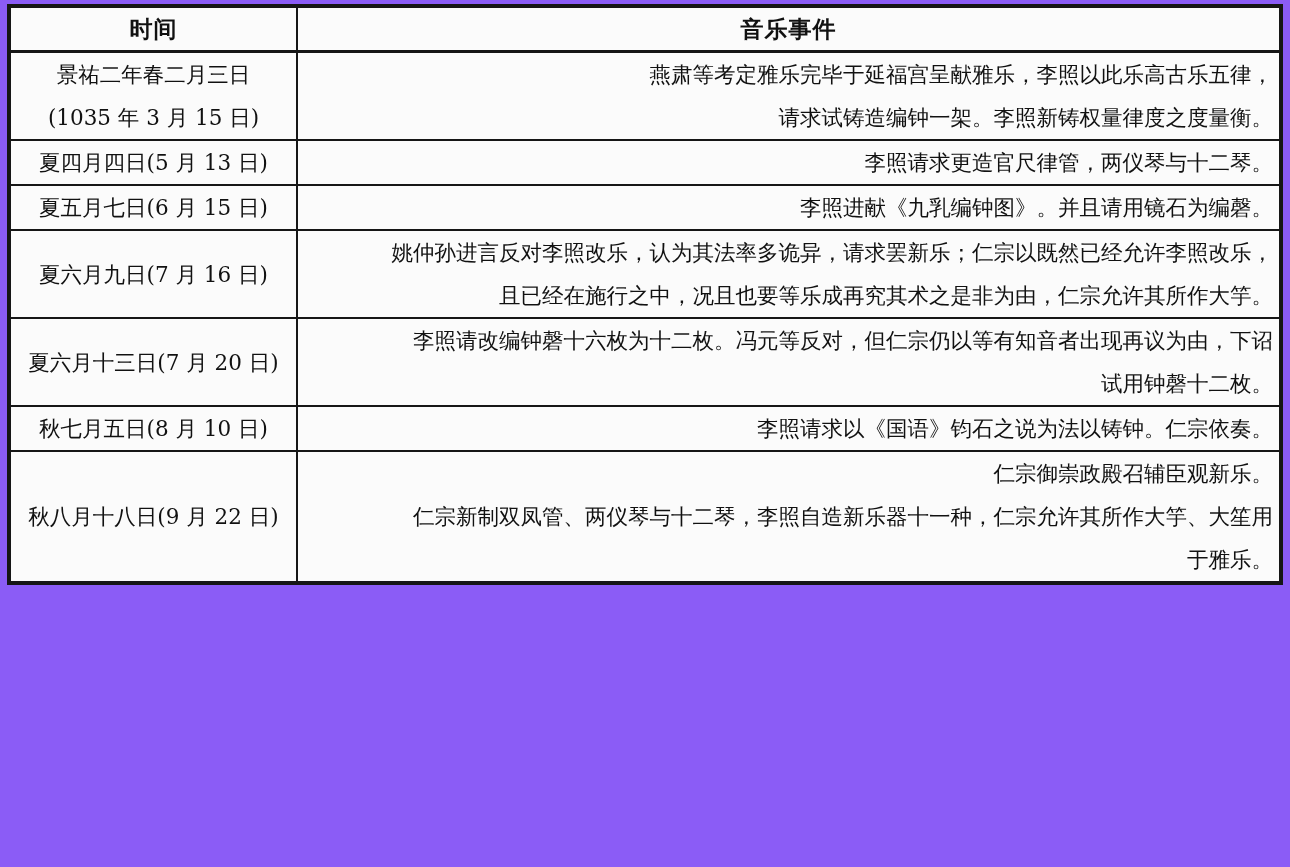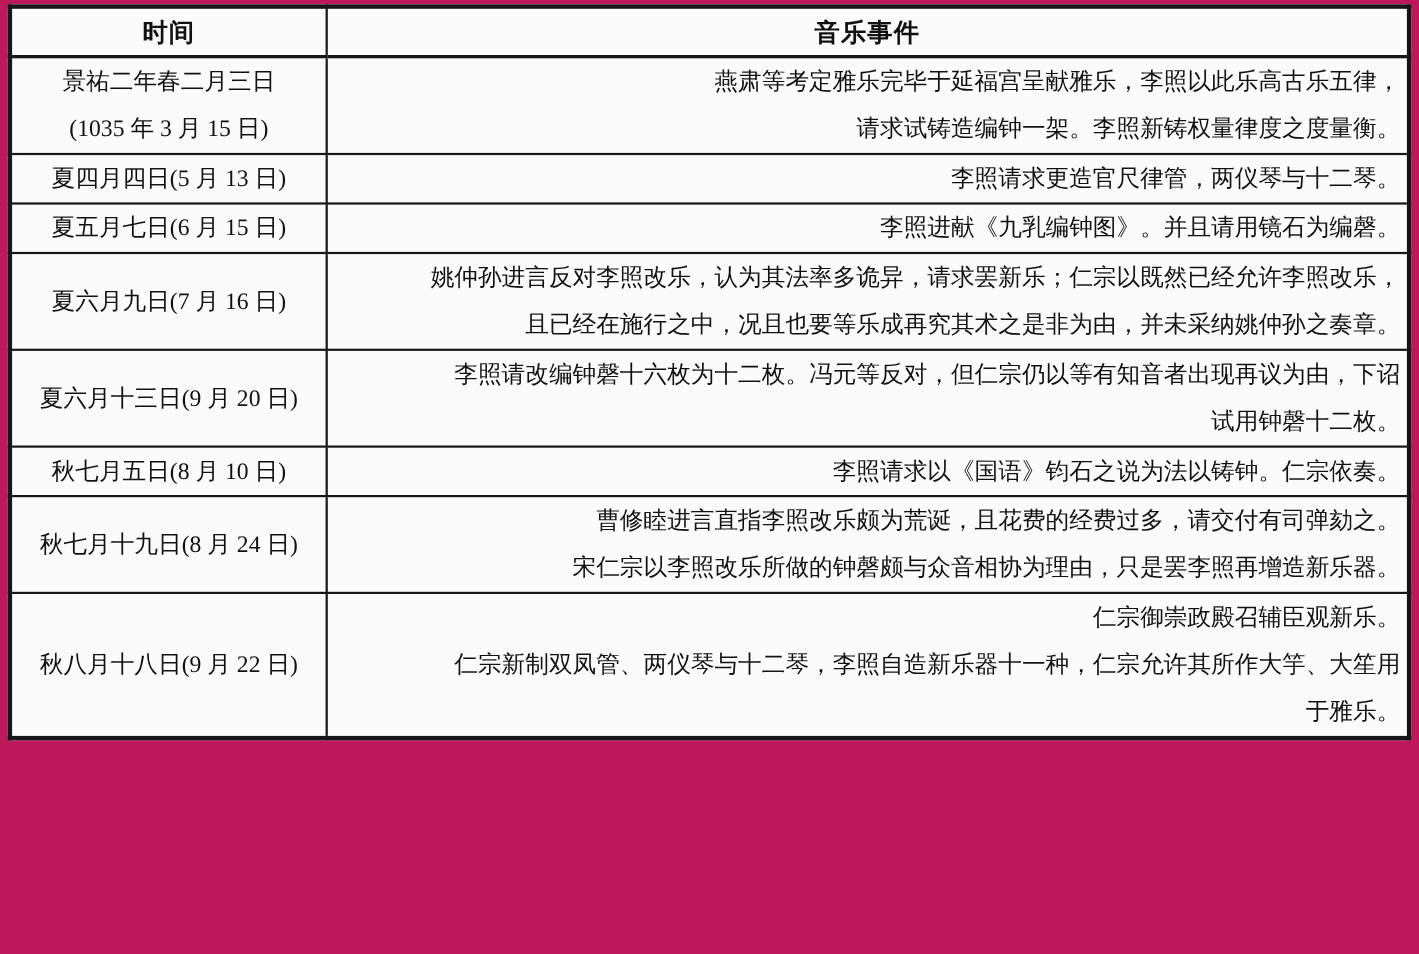--- a/index.html
+++ b/index.html
@@ -5,21 +5,21 @@
   html, body {
     margin: 0;
     padding: 0;
     background: #ffffff;
     font-family: "DejaVu Serif", "Liberation Serif", serif;
     color: #111111;
   }
   .page {
     width: 1290px;
     height: 867px;
-    background: #be185d;
+    background: #8b5cf6;
     box-sizing: border-box;
     padding: 4px 7px;
   }
   table.timeline {
     border-collapse: collapse;
     width: 100%;
     table-layout: fixed;
     border: 4px solid #161616;
     background: #fbfbfb;
   }
@@ -38,21 +38,20 @@
     vertical-align: middle;
     font-size: 21.5px;
     padding: 0;
   }
   td.time-cell { text-align: center; }
   td.event-cell { text-align: right; padding: 0 6px 0 10px; }
   .line {
     line-height: 43px;
     white-space: nowrap;
     overflow: hidden;
-    font-family: Liberation Serif, serif;
   }
 </style>
 </head>
 <body>
 
 <div class="page">
   <table class="timeline">
     <colgroup>
       <col class="time-col">
       <col class="event-col">
@@ -89,47 +88,38 @@
           <td class="event-cell">
             <div class="line">李照进献《九乳编钟图》。并且请用镜石为编磬。</div>
           </td>
         </tr>
         <tr>
           <td class="time-cell">
             <div class="line">夏六月九日(7 月 16 日)</div>
           </td>
           <td class="event-cell">
             <div class="line">姚仲孙进言反对李照改乐，认为其法率多诡异，请求罢新乐；仁宗以既然已经允许李照改乐，</div>
-            <div class="line">且已经在施行之中，况且也要等乐成再究其术之是非为由，并未采纳姚仲孙之奏章。</div>
+            <div class="line">且已经在施行之中，况且也要等乐成再究其术之是非为由，仁宗允许其所作大竽。</div>
           </td>
         </tr>
         <tr>
           <td class="time-cell">
-            <div class="line">夏六月十三日(9 月 20 日)</div>
+            <div class="line">夏六月十三日(7 月 20 日)</div>
           </td>
           <td class="event-cell">
             <div class="line">李照请改编钟磬十六枚为十二枚。冯元等反对，但仁宗仍以等有知音者出现再议为由，下诏</div>
             <div class="line">试用钟磬十二枚。</div>
           </td>
         </tr>
         <tr>
           <td class="time-cell">
             <div class="line">秋七月五日(8 月 10 日)</div>
           </td>
           <td class="event-cell">
             <div class="line">李照请求以《国语》钧石之说为法以铸钟。仁宗依奏。</div>
-          </td>
-        </tr>
-        <tr>
-          <td class="time-cell">
-            <div class="line">秋七月十九日(8 月 24 日)</div>
-          </td>
-          <td class="event-cell">
-            <div class="line">曹修睦进言直指李照改乐颇为荒诞，且花费的经费过多，请交付有司弹劾之。</div>
-            <div class="line">宋仁宗以李照改乐所做的钟磬颇与众音相协为理由，只是罢李照再增造新乐器。</div>
           </td>
         </tr>
         <tr>
           <td class="time-cell">
             <div class="line">秋八月十八日(9 月 22 日)</div>
           </td>
           <td class="event-cell">
             <div class="line">仁宗御崇政殿召辅臣观新乐。</div>
             <div class="line">仁宗新制双凤管、两仪琴与十二琴，李照自造新乐器十一种，仁宗允许其所作大竽、大笙用</div>
             <div class="line">于雅乐。</div>

